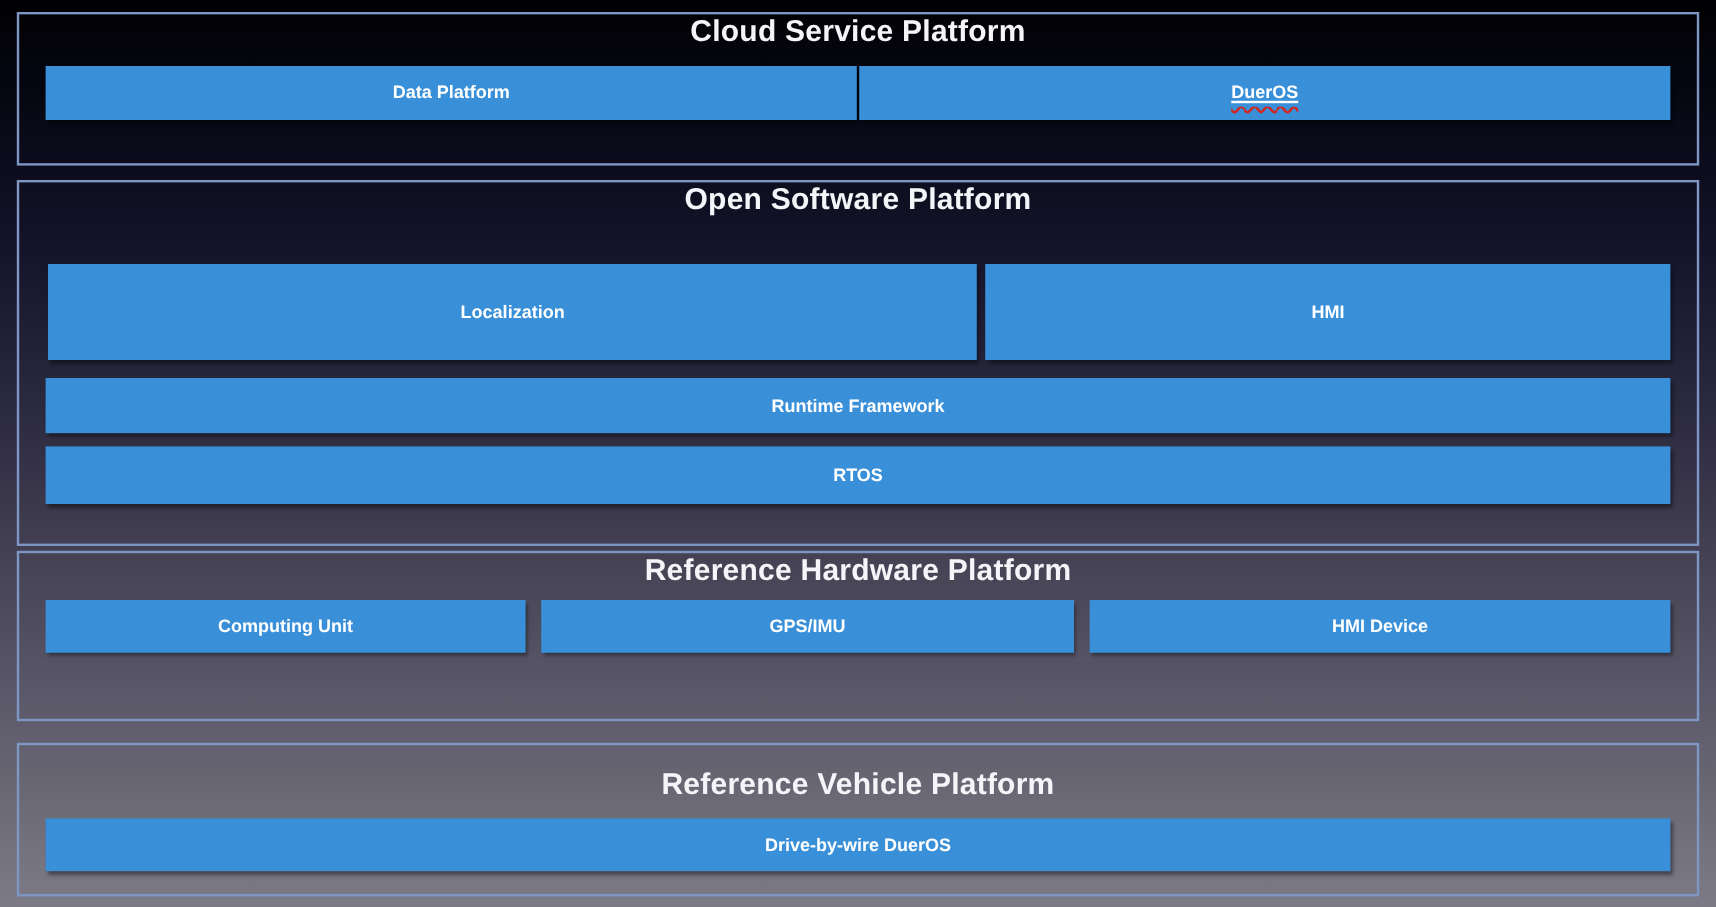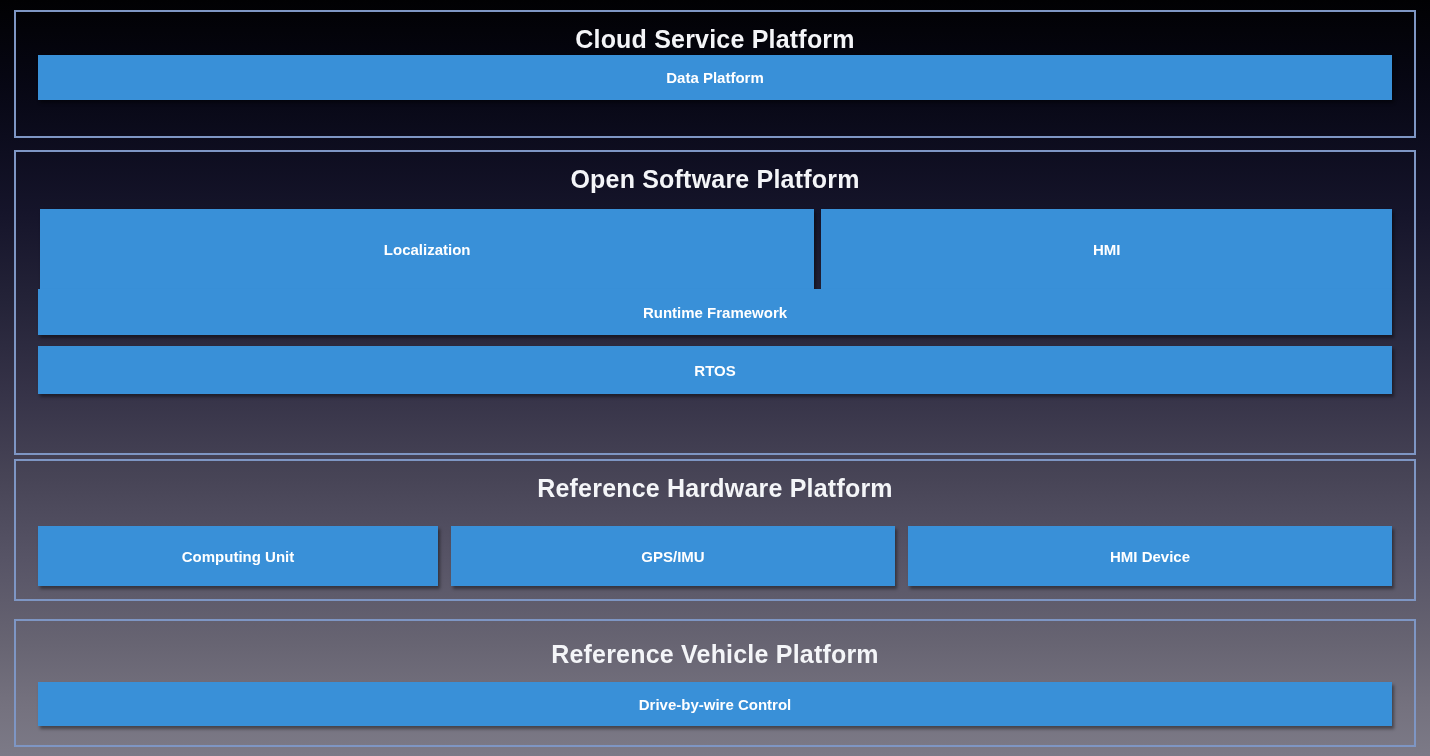--- a/index.html
+++ b/index.html
@@ -33,39 +33,38 @@
     border: 2px solid #7e96c4;
     box-sizing: border-box;
   }
   #section-cloud    { top: 10px;  height: 128px; }
   #section-software { top: 150px; height: 305px; }
   #section-hardware { top: 459px; height: 142px; }
   #section-vehicle  { top: 619px; height: 128px; }
 
   .layer-title {
     margin: 0;
-    padding-top: 13px;
     text-align: center;
     font-size: 25px;
     line-height: 28px;
     font-weight: bold;
     color: #f4f5f8;
     letter-spacing: 0.2px;
   }
   #section-vehicle .layer-title { padding-top: 19px; }
 
   .row {
     display: flex;
     padding: 0 22px;
   }
-  #section-cloud .row    { margin-top: 2px; gap: 2px; height: 45px; }
-  #section-software .modules-row { margin-top: 16px; gap: 7px; height: 80px; padding-left: 24px; }
-  #section-software .bar-row-1   { height: 46px; border-radius: 10px; }
+  #section-cloud .row    { margin-top: 15px; gap: 2px; height: 45px; }
+  #section-software .modules-row { margin-top: 40px; gap: 7px; height: 80px; padding-left: 24px; }
+  #section-software .bar-row-1   { margin-top: 15px; height: 46px; border-radius: 10px; }
   #section-software .bar-row-2   { margin-top: 11px; height: 48px; }
-  #section-hardware .row { margin-top: 24px; gap: 13px; height: 60px; }
+  #section-hardware .row { margin-top: 11px; gap: 13px; height: 44px; }
   #section-vehicle .row  { margin-top: 14px; height: 44px; }
 
   .box {
     flex: 1;
     background: #3990d8;
     color: #ffffff;
     font-weight: bold;
     font-size: 15px;
     display: flex;
     align-items: center;
@@ -100,20 +99,23 @@
 <body>
 
 <div class="canvas">
 
   <section class="layer" id="section-cloud">
     <h2 class="layer-title">Cloud Service Platform</h2>
     <div class="row">
       <div class="box">
         <span>Data Platform</span>
       </div>
+      <div class="box">
+        <span class="spellcheck"><span class="white-underline">DuerOS</span></span>
+      </div>
     </div>
   </section>
 
   <section class="layer" id="section-software">
     <h2 class="layer-title">Open Software Platform</h2>
     <div class="row modules-row">
       <div class="box flex-localization">
         <span>Localization</span>
       </div>
       <div class="box flex-hmi">
@@ -144,18 +146,18 @@
       <div class="box flex-hmidevice">
         <span>HMI Device</span>
       </div>
     </div>
   </section>
 
   <section class="layer" id="section-vehicle">
     <h2 class="layer-title">Reference Vehicle Platform</h2>
     <div class="row">
       <div class="box">
-        <span>Drive-by-wire Control</span>
+        <span>Drive-by-wire DuerOS</span>
       </div>
     </div>
   </section>
 
 </div>
 
 </body></html>

